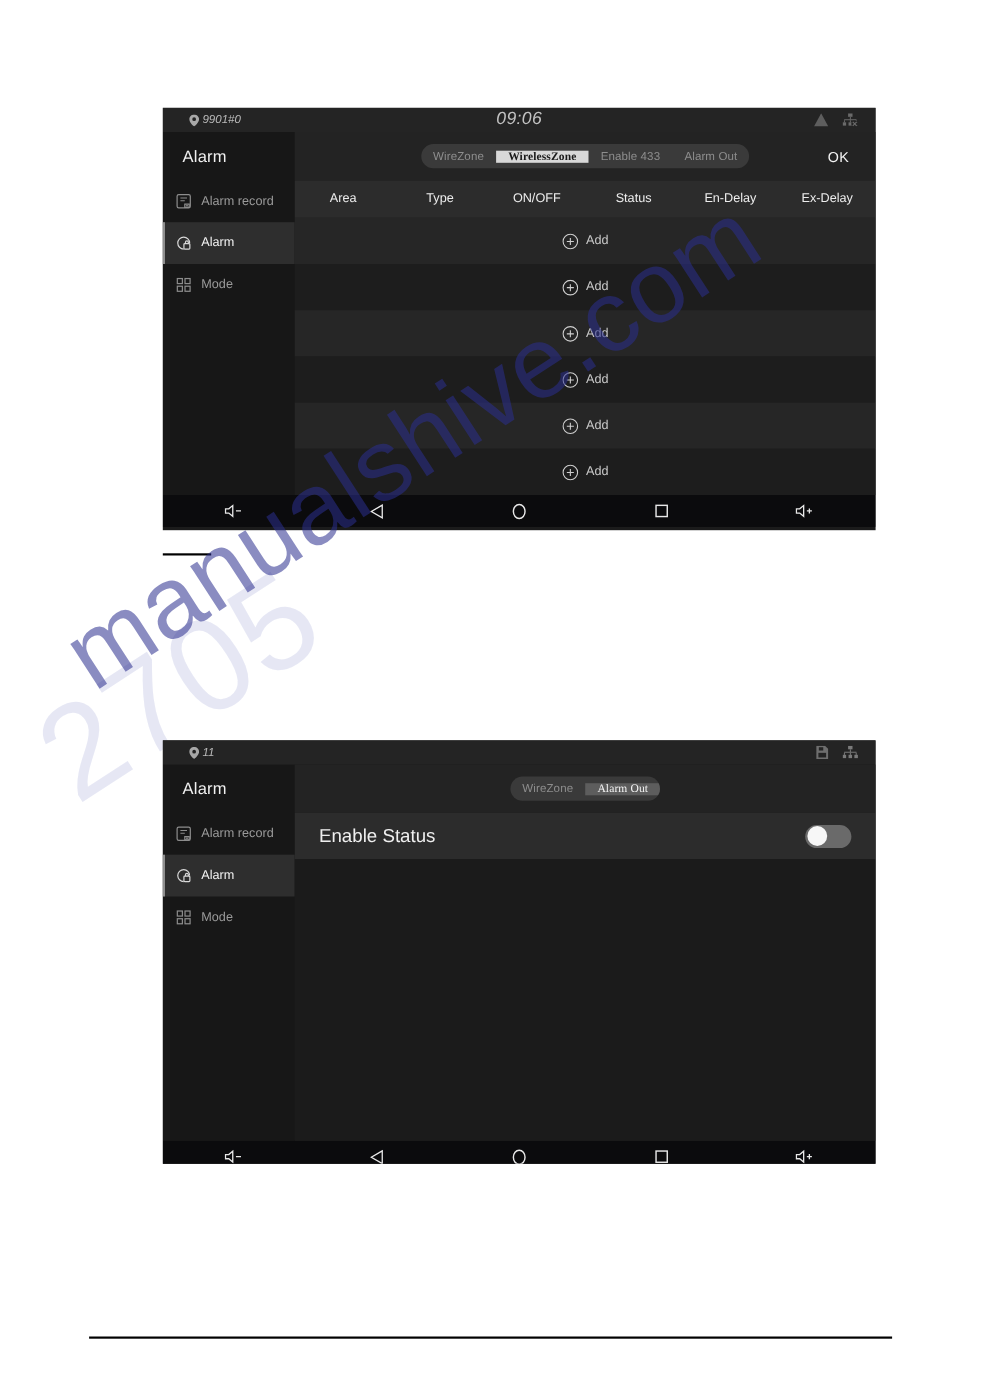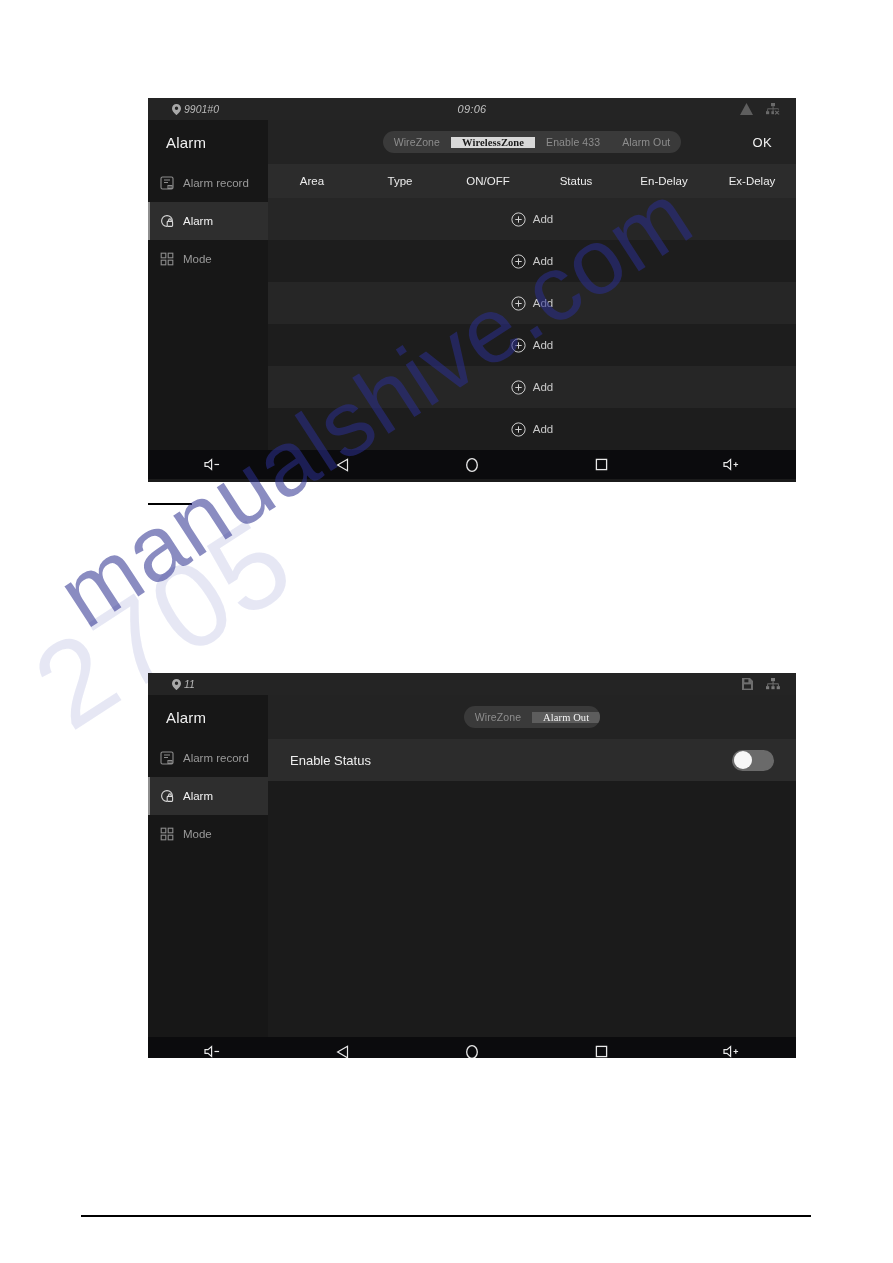--- a/index.html
+++ b/index.html
@@ -75,21 +75,21 @@
   .sb-left {
     display: flex;
     align-items: center;
     gap: 3px;
     padding-left: 24px;
   }
   .sb-center {
     position: absolute;
     left: 0; right: 0;
     text-align: center;
-    font-size: 11px;
+    font-size: 16px;
     color: #c2c2c2;
     letter-spacing: .3px;
   }
   .sb-right {
     position: absolute;
     right: 16px;
     display: flex;
     align-items: center;
     gap: 13px;
   }
@@ -208,21 +208,21 @@
 
   
   .setting-row {
     height: 42px;
     background: #2c2c2c;
     display: flex;
     align-items: center;
     padding: 0 22px 0 22px;
     justify-content: space-between;
   }
-  .setting-label { color: #efefef; font-size: 13px; }
+  .setting-label { color: #efefef; font-size: 17px; }
   .toggle {
     width: 42px; height: 21px;
     border-radius: 11px;
     background: #6a6a6a;
     position: relative;
   }
   .toggle .knob {
     position: absolute;
     top: 1.5px; left: 1.5px;
     width: 18px; height: 18px;

